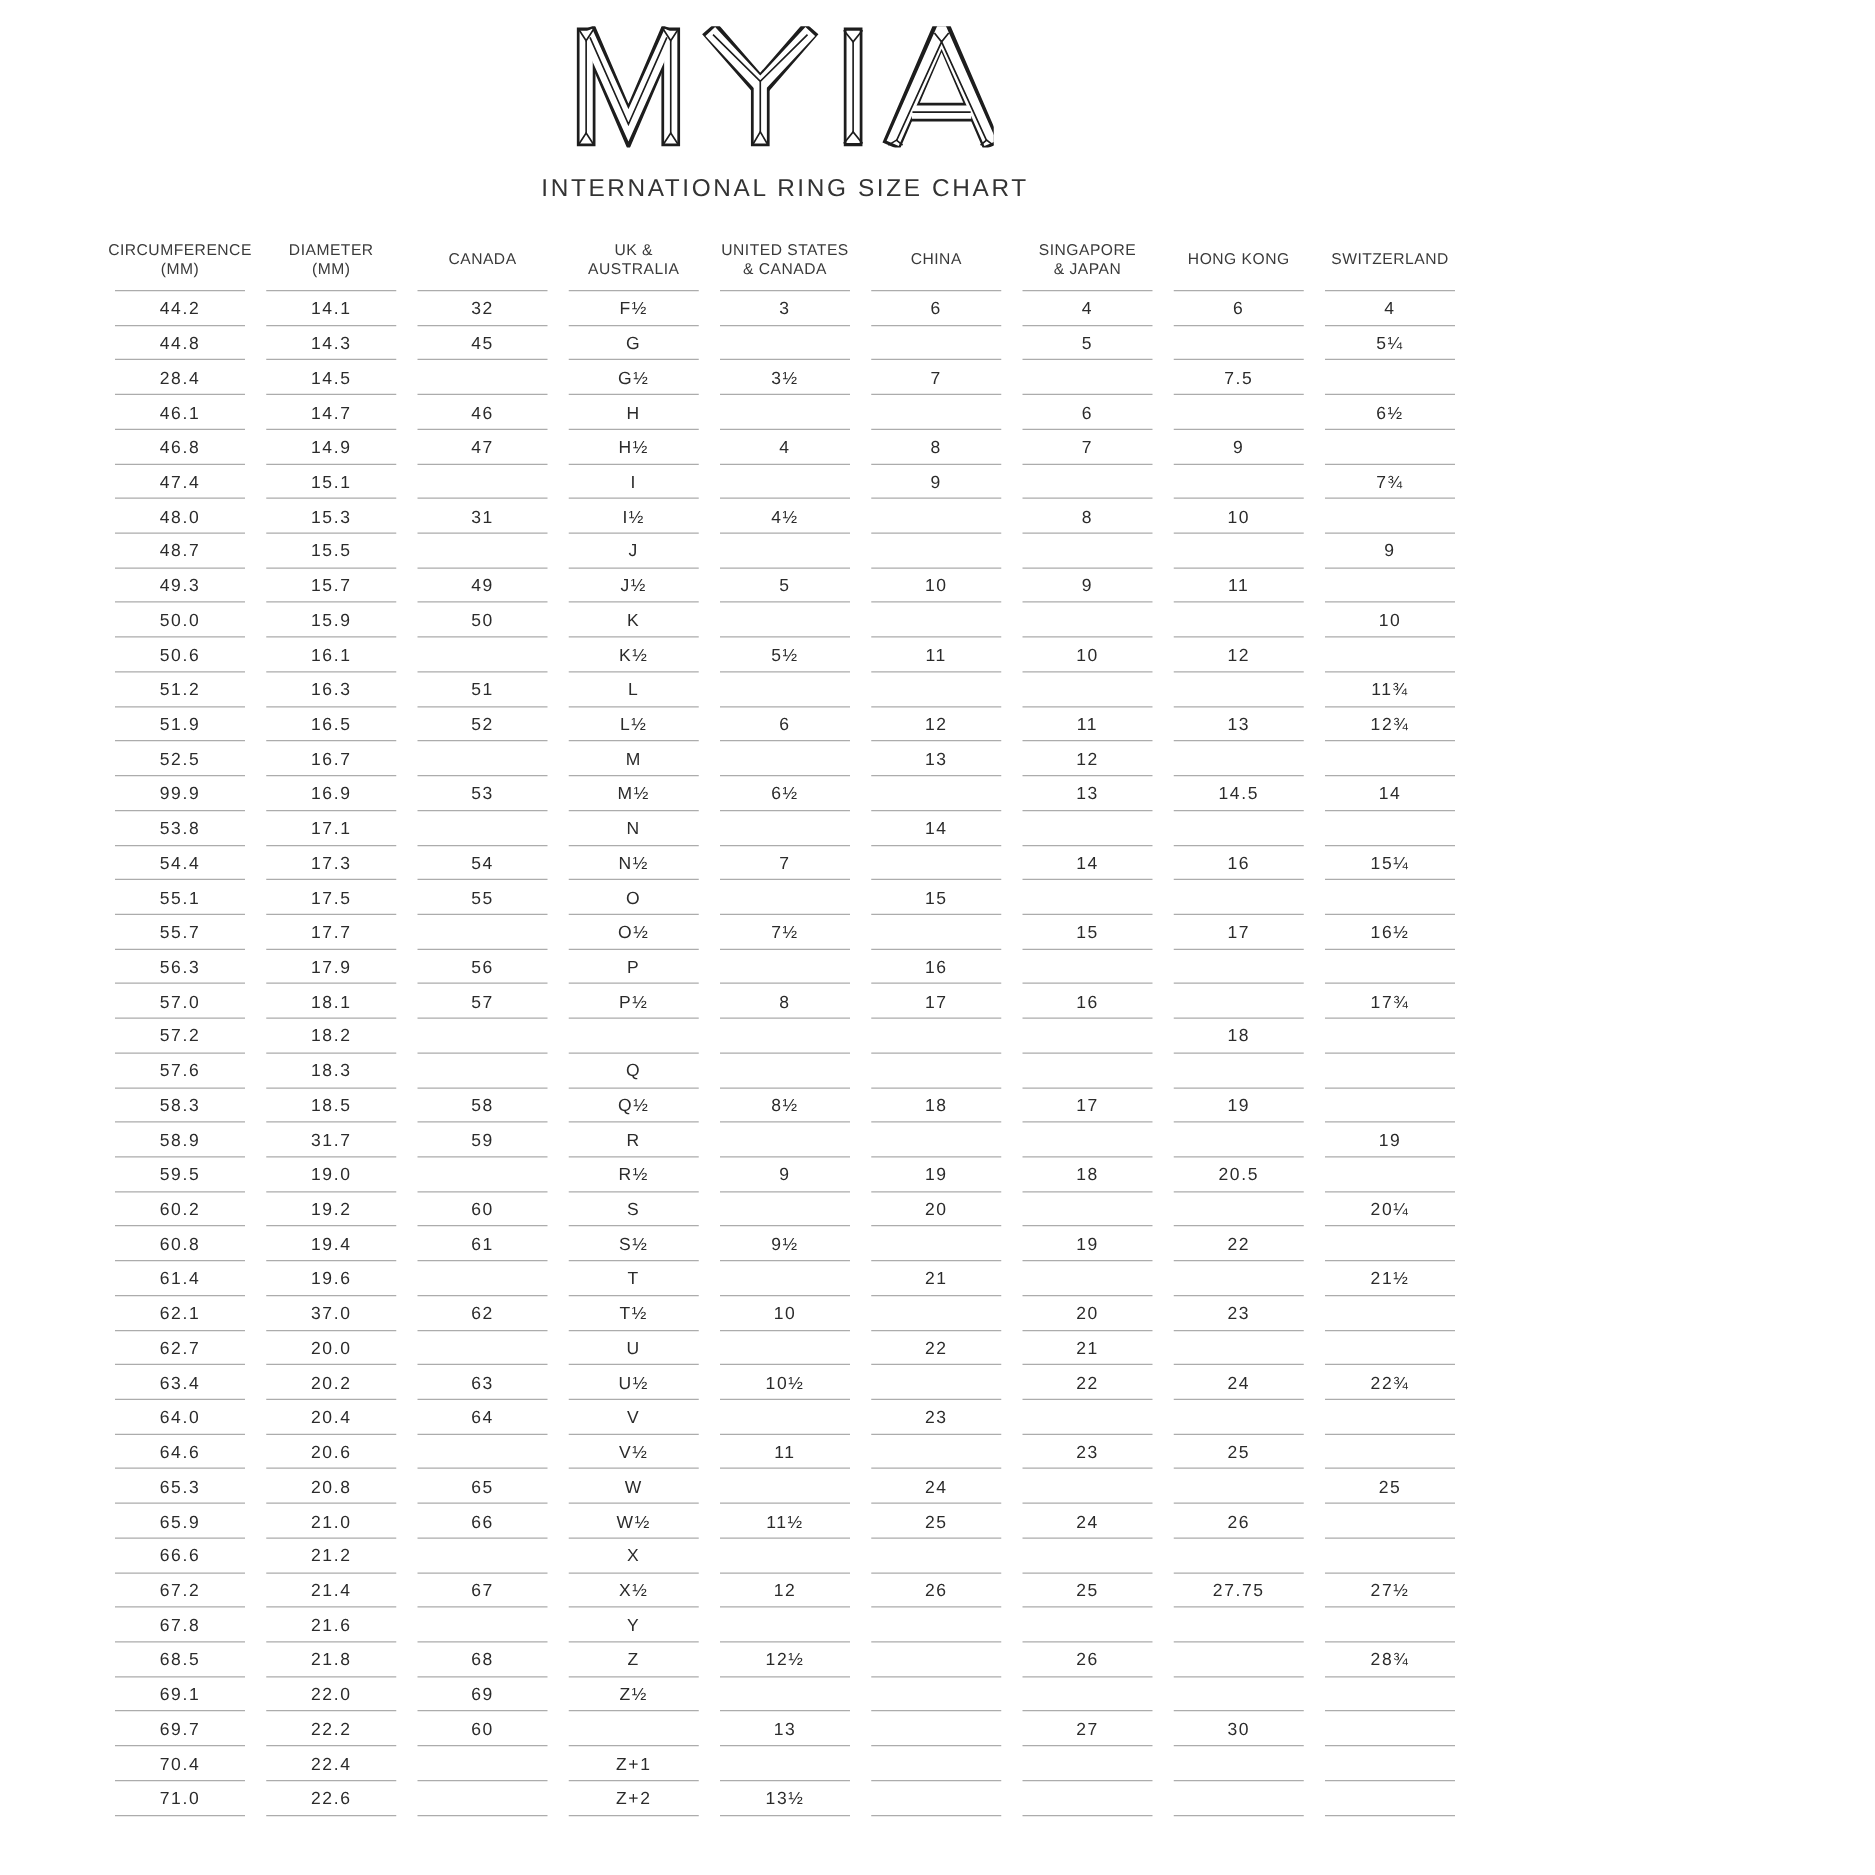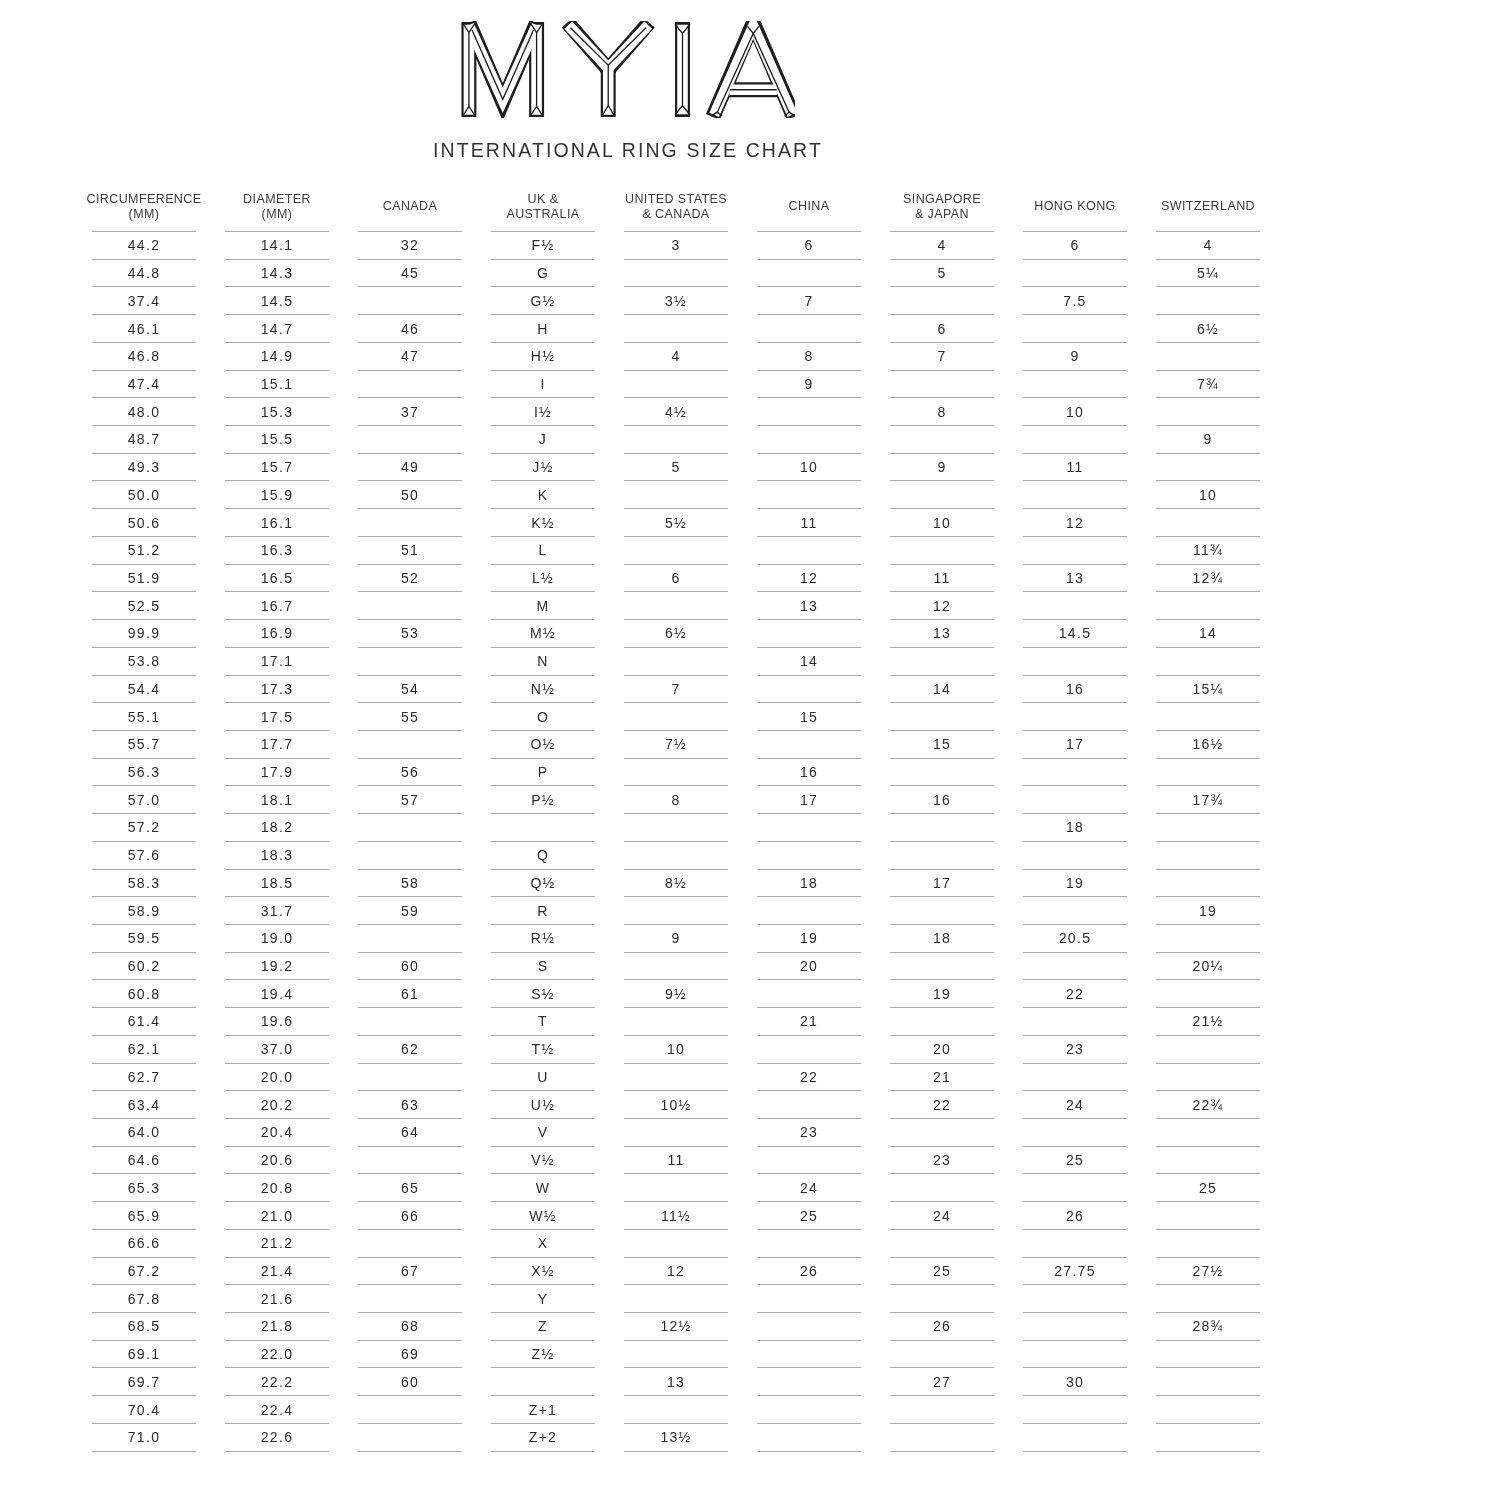--- a/index.html
+++ b/index.html
@@ -32,21 +32,21 @@
     margin: 17px 0 0 0;
     font-size: 19.5px;
     font-weight: 400;
     letter-spacing: 2.1px;
     color: #333333;
     text-align: center;
   }
   .grid {
     display: grid;
     grid-template-columns: repeat(9, 104px);
-    column-gap: 29px;
+    column-gap: 17px;
     width: 1072px;
     margin: 26px auto 0 auto;
   }
   .hcell {
     height: 44px;
     box-sizing: border-box;
     display: flex;
     flex-direction: column;
     justify-content: center;
     align-items: center;
@@ -176,21 +176,21 @@
         <div class="cell">4</div>
         <div class="cell">44.8</div>
         <div class="cell">14.3</div>
         <div class="cell">45</div>
         <div class="cell">G</div>
         <div class="cell"></div>
         <div class="cell"></div>
         <div class="cell">5</div>
         <div class="cell"></div>
         <div class="cell">5¼</div>
-        <div class="cell">37.4</div>
+        <div class="cell">28.4</div>
         <div class="cell">14.5</div>
         <div class="cell"></div>
         <div class="cell">G½</div>
         <div class="cell">3½</div>
         <div class="cell">7</div>
         <div class="cell"></div>
         <div class="cell">7.5</div>
         <div class="cell"></div>
         <div class="cell">46.1</div>
         <div class="cell">14.7</div>
@@ -214,21 +214,21 @@
         <div class="cell">15.1</div>
         <div class="cell"></div>
         <div class="cell">I</div>
         <div class="cell"></div>
         <div class="cell">9</div>
         <div class="cell"></div>
         <div class="cell"></div>
         <div class="cell">7¾</div>
         <div class="cell">48.0</div>
         <div class="cell">15.3</div>
-        <div class="cell">37</div>
+        <div class="cell">31</div>
         <div class="cell">I½</div>
         <div class="cell">4½</div>
         <div class="cell"></div>
         <div class="cell">8</div>
         <div class="cell">10</div>
         <div class="cell"></div>
         <div class="cell">48.7</div>
         <div class="cell">15.5</div>
         <div class="cell"></div>
         <div class="cell">J</div>

